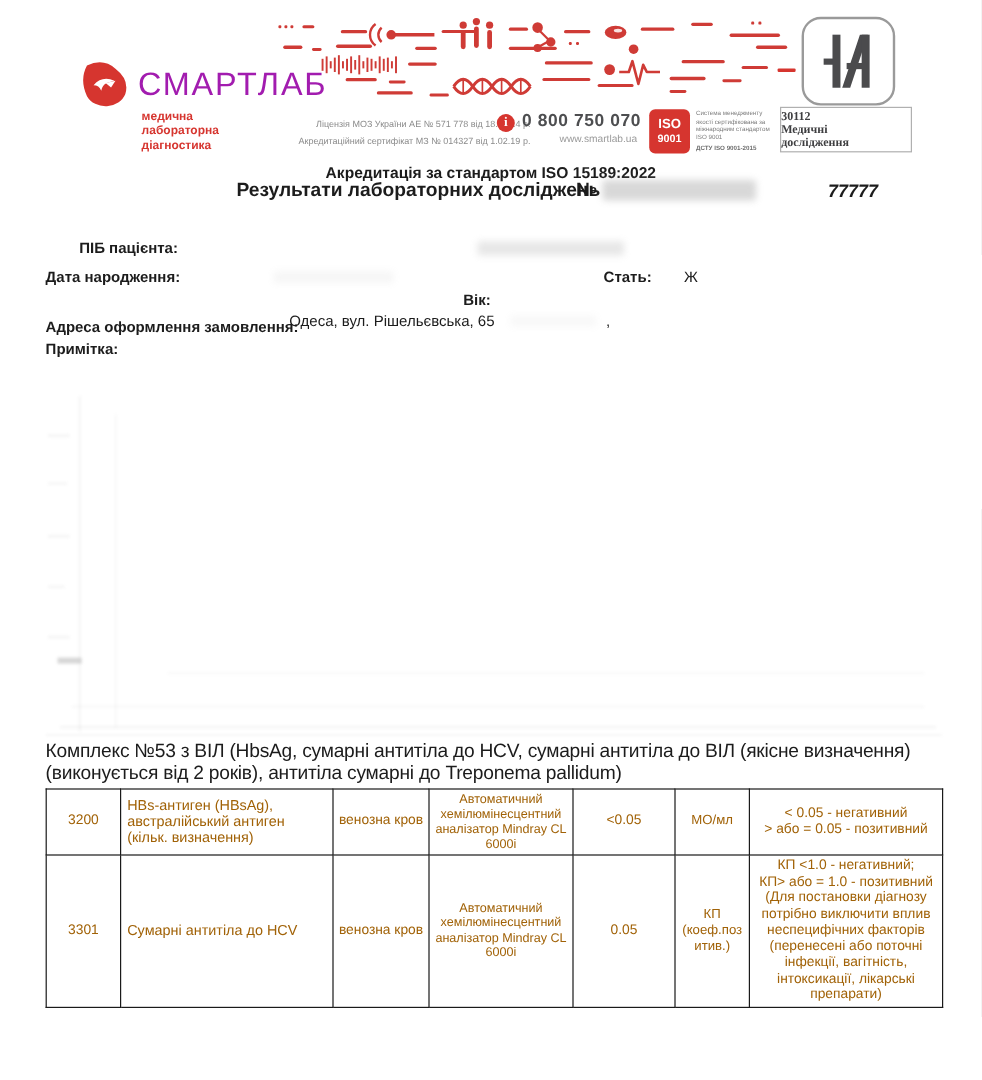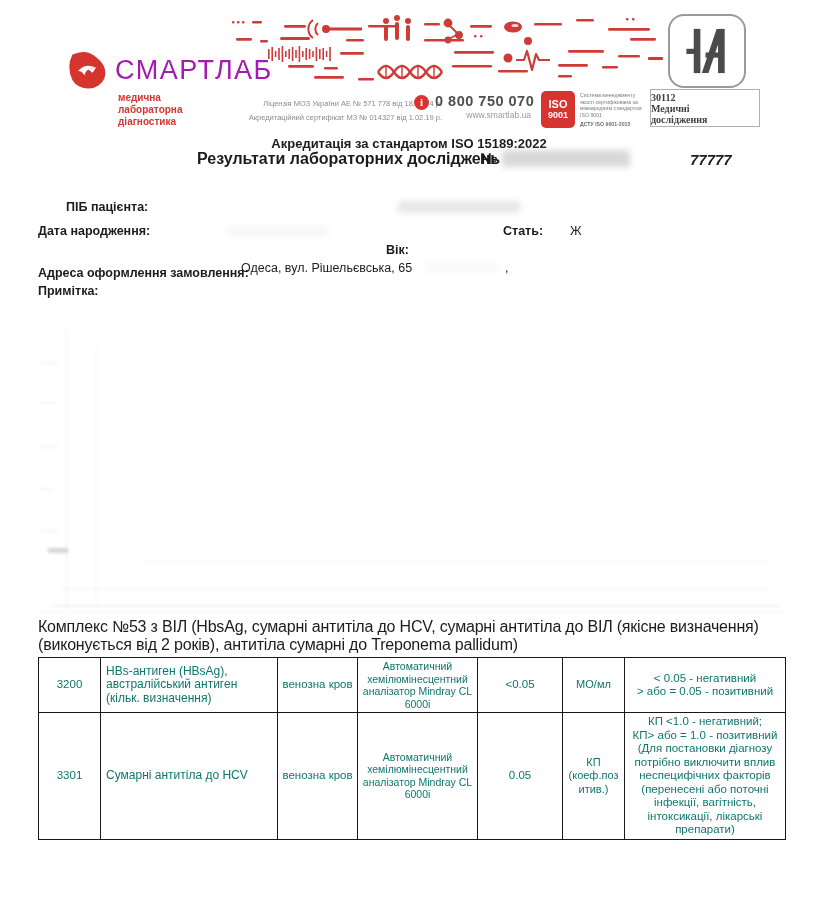--- a/index.html
+++ b/index.html
@@ -41,21 +41,21 @@
   .val{font-size:12.5px;font-weight:normal;}
 
   
   .redact{position:absolute;background:#a9a9a9;filter:blur(3px);border-radius:2px;}
   .ghost{position:absolute;background:#9c9c9c;filter:blur(1.5px);}
 
   
   .section-h{font-size:16px;font-weight:normal;line-height:18px;letter-spacing:-.2px;}
   table.results{border-collapse:collapse;table-layout:fixed;width:747px;}
   table.results td{border:1px solid #1a1a1a;padding:2px 3px;vertical-align:middle;
-        text-align:center;font-size:11.5px;line-height:13.5px;color:#0f766e;margin-left:48px;}
+        text-align:center;font-size:11.5px;line-height:13.5px;color:#a16207;margin-left:48px;}
   table.results td.test{text-align:left;font-size:12px;padding-left:5px;}
   table.results td.analyzer{font-size:10.5px;line-height:12.5px;}
   table.results td.units{font-size:11px;word-break:break-word;}
   .pre{white-space:pre-line;}
 </style>
 </head>
 <body>
 
 <div class="page">
 

